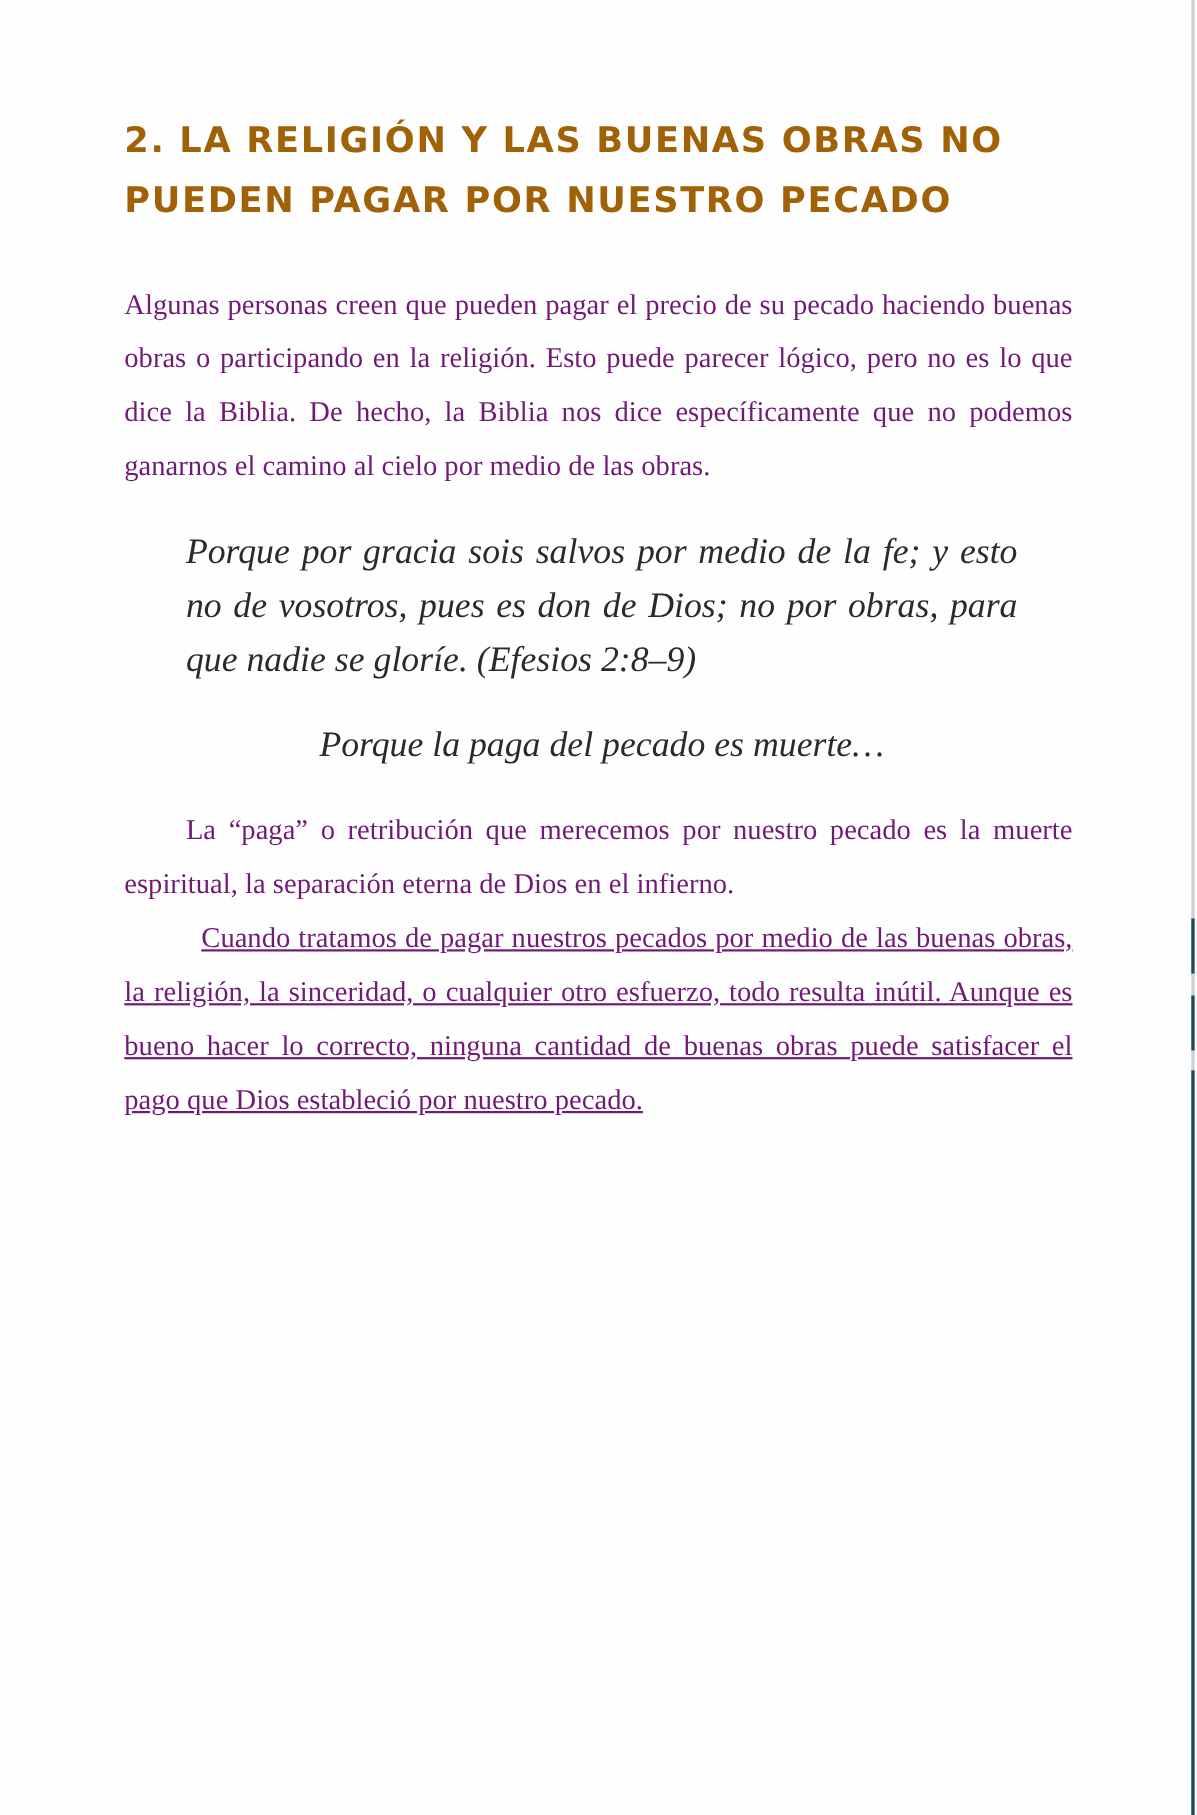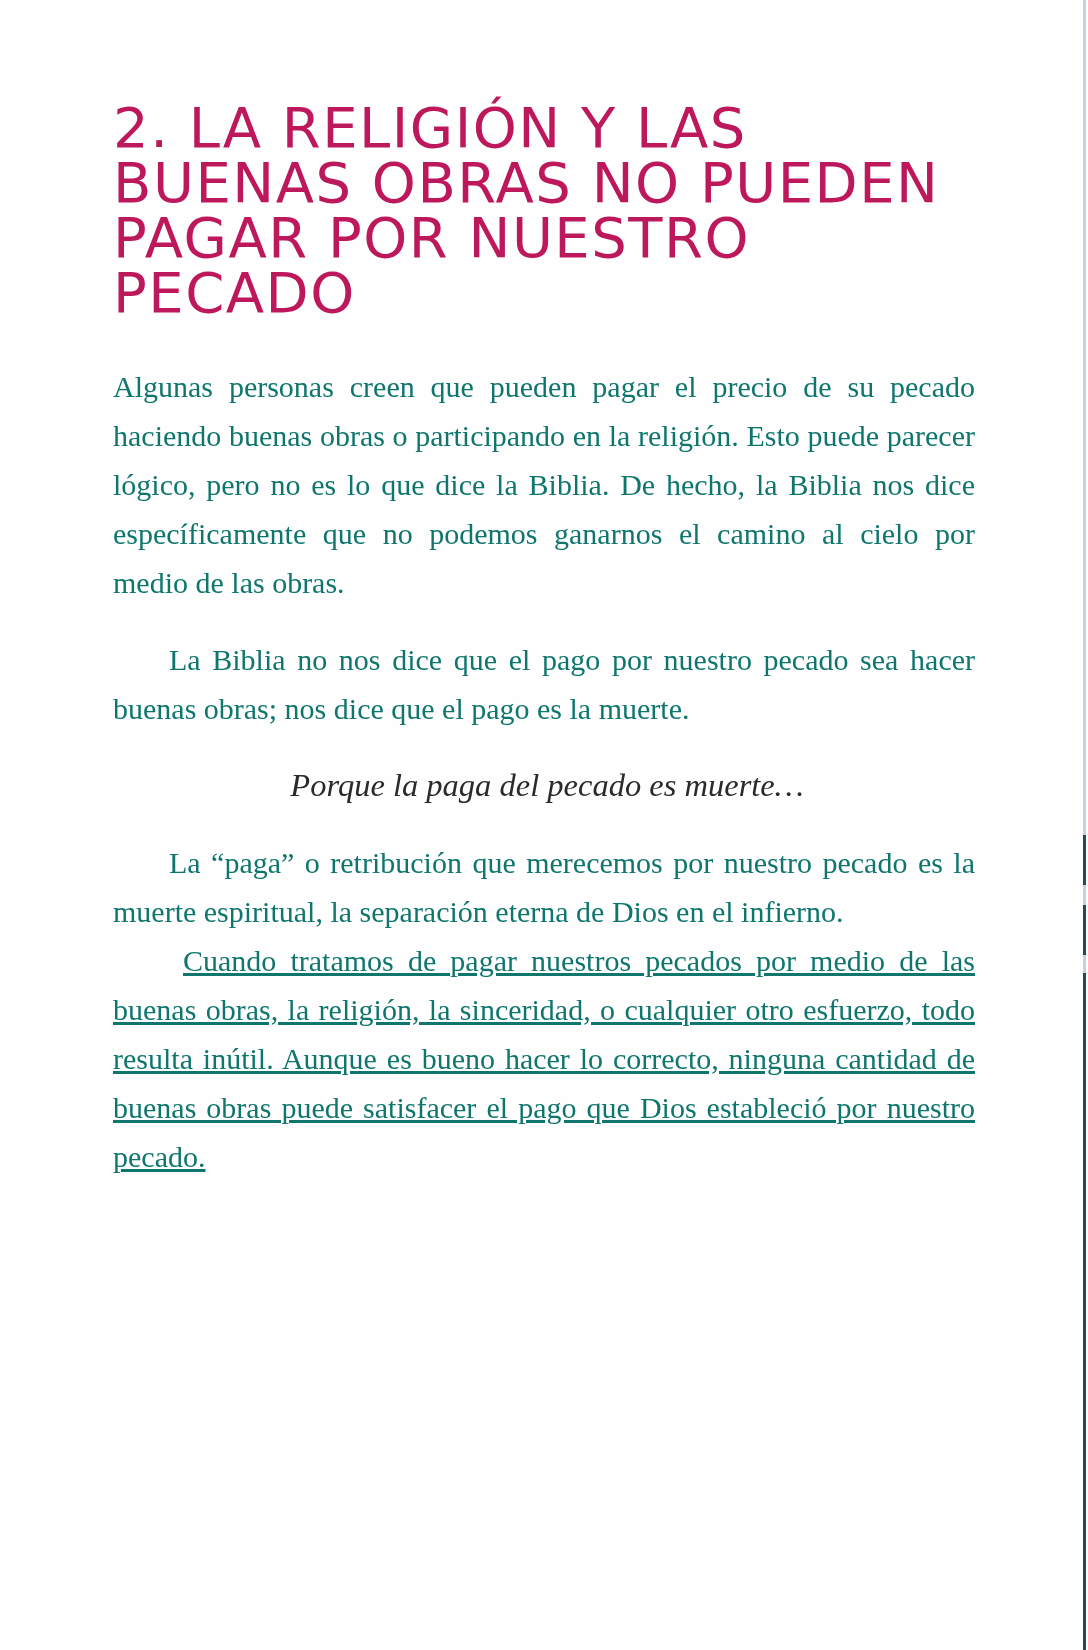--- a/index.html
+++ b/index.html
@@ -3,28 +3,28 @@
 <meta charset="utf-8">
 <style>
   html, body { margin: 0; padding: 0; }
   body {
     width: 1088px; height: 1650px; background: #fefefe; position: relative; overflow: hidden;
   }
   .edge-light { position: absolute; left: 1083px; top: 0; width: 3px; height: 1650px; background: #c9d2d8; }
   .edge-dark { position: absolute; left: 1083px; width: 3px; background: #1f4a60; }
   .page { position: absolute; left: 113px; top: 100px; width: 862px; }
   h1 {
-    margin: 0; color: #be185d;
-    font-family: "DejaVu Sans", sans-serif; font-weight: normal;
-    font-size: 56px; line-height: 55px; letter-spacing: 1.5px;
+    margin: 0; color: #a16207;
+    font-family: "DejaVu Sans", sans-serif; font-weight: bold;
+    font-size: 32px; line-height: 55px; letter-spacing: 1.5px;
     text-transform: uppercase;
   }
   .body-text {
-    font-family: "Liberation Serif", serif; color: #0f766e;
-    font-size: 30px; line-height: 49px; text-align: justify; margin: 0;
+    font-family: "Liberation Serif", serif; color: #701a75;
+    font-size: 26px; line-height: 49px; text-align: justify; margin: 0;
   }
   .p1 { margin-top: 42px; }
   .indent { text-indent: 56px; }
   .quote {
     font-family: "Liberation Serif", serif; font-style: italic; color: #2a2a2a;
     font-size: 32.5px; line-height: 49px; margin: 0; padding-left: 56px; padding-right: 50px;
     text-align: justify;
   }
   .q1 { margin-top: 30px; }
   .p2 { margin-top: 28px; }
@@ -38,22 +38,22 @@
 <div class="edge-light"></div>
 <div class="edge-dark" style="top:835px;height:50px;"></div>
 <div class="edge-dark" style="top:905px;height:50px;"></div>
 <div class="edge-dark" style="top:973px;height:677px;"></div>
 
 <div class="page">
   <h1>2. La religión y las buenas obras no pueden pagar por nuestro pecado</h1>
 
   <p class="body-text p1">Algunas personas creen que pueden pagar el precio de su pecado haciendo buenas obras o participando en la religión. Esto puede parecer lógico, pero no es lo que dice la Biblia. De hecho, la Biblia nos dice específicamente que no podemos ganarnos el camino al cielo por medio de las obras.</p>
 
+  <p class="quote q1">Porque por gracia sois salvos por medio de la fe; y esto no de vosotros, pues es don de Dios; no por obras, para que nadie se gloríe. (Efesios 2:8–9)</p>
 
-  <p class="body-text indent p2">La Biblia no nos dice que el pago por nuestro pecado sea hacer buenas obras; nos dice que el pago es la muerte.</p>
 
   <div class="quote q2">
     <div>Porque la paga del pecado es muerte…</div>
   </div>
 
   <p class="body-text indent p3">La “paga” o retribución que merecemos por nuestro pecado es la muerte espiritual, la separación eterna de Dios en el infierno.</p>
 
   <p class="body-text p4">Cuando tratamos de pagar nuestros pecados por medio de las buenas obras, la religión, la sinceridad, o cualquier otro esfuerzo, todo resulta inútil. Aunque es bueno hacer lo correcto, ninguna cantidad de buenas obras puede satisfacer el pago que Dios estableció por nuestro pecado.</p>
 </div>
 

